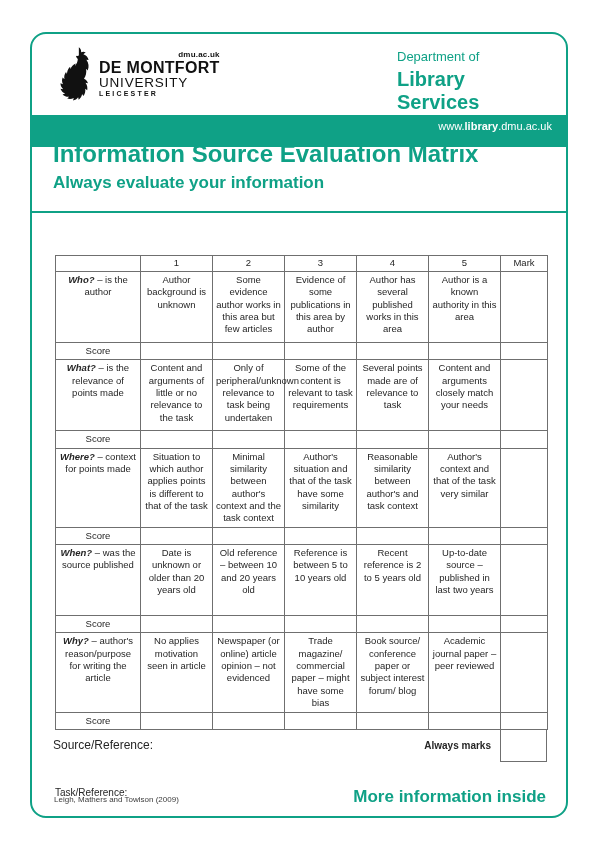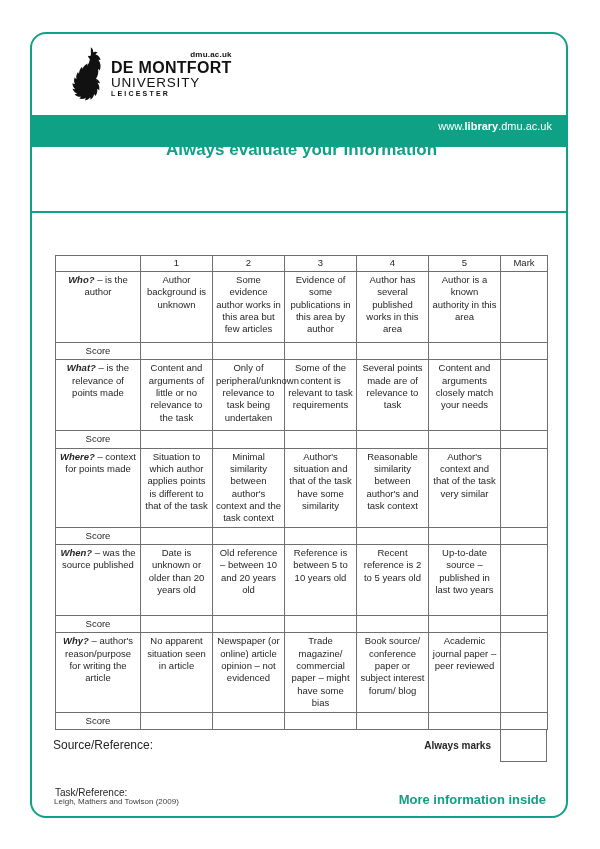--- a/index.html
+++ b/index.html
@@ -12,40 +12,40 @@
   body{
     width:600px;height:849px;position:relative;background:#ffffff;
     font-family:"Liberation Sans","DejaVu Sans",sans-serif;color:var(--ink);
   }
   .page{
     position:absolute;left:30px;top:32px;width:538px;height:786px;
     border:2px solid var(--teal);border-radius:16px;background:#fff;overflow:hidden;
   }
   
   .hdr{position:absolute;top:10px;left:20px;right:16px;height:66px;}
-  .logo{position:absolute;left:16px;top:2px;display:flex;align-items:center;gap:3px;}
+  .logo{position:absolute;left:4px;top:2px;display:flex;align-items:center;gap:3px;}
   .logo svg{display:block;}
   .logo-text{line-height:1;color:#111;}
   .logo-url{font-size:8px;font-weight:bold;text-align:right;margin-bottom:1px;letter-spacing:.2px;}
   .logo-l1{font-size:16px;font-weight:bold;letter-spacing:.3px;}
   .logo-l2{font-size:13.5px;font-weight:normal;letter-spacing:.8px;}
   .logo-l3{font-size:7px;font-weight:bold;letter-spacing:2.2px;margin-top:1px;}
   .dept{position:absolute;left:345px;top:6px;color:var(--teal);line-height:1.15;}
   .dept-pre{font-size:13px;}
   .dept-name{font-size:20px;font-weight:bold;margin-top:3px;}
   
   .urlbar{
     position:absolute;top:81px;left:0;right:0;height:32px;background:var(--teal);
     color:#fff;font-size:11px;line-height:22px;text-align:right;padding-right:14px;
   }
   .urlbar .b{font-weight:bold;}
   
   .titleblock{position:absolute;top:107px;left:21px;right:16px;color:var(--teal);}
   .title{font-size:24px;font-weight:bold;margin:0 0 7px 0;line-height:1.1;}
-  .subtitle{font-size:17px;font-weight:bold;margin:0;line-height:1.1;text-align:center;}
+  .subtitle{font-size:17px;font-weight:bold;margin:0;line-height:1.1;}
   .rule{position:absolute;top:177px;left:0;right:0;height:0;border-top:2px solid var(--teal);}
   
   .table-wrap{position:absolute;top:221px;left:23px;width:492px;}
   table.matrix{width:492px;border-collapse:collapse;table-layout:fixed;}
   table.matrix th,table.matrix td{
     border:1px solid var(--table-border);vertical-align:top;text-align:center;
     font-size:9.5px;line-height:1.3;padding:2px 3px;color:var(--ink);font-weight:normal;
   }
   td.corner{border:none;}
   tr.head{height:16px;}
@@ -57,46 +57,51 @@
   td.scorelabel{text-align:right;font-weight:bold;padding-right:4px;vertical-align:middle;}
   
   .bottom-row{position:relative;height:36px;width:492px;}
   .src-label{position:absolute;left:-2px;top:8px;font-size:12px;}
   .total-label{position:absolute;right:56px;top:10px;font-size:10px;font-weight:bold;}
   .total-box{position:absolute;right:0;top:-1px;width:47px;height:33px;border:1px solid var(--table-border);background:#fff;}
   .task-label{margin-top:21px;font-size:10px;}
   
   .pfooter{position:absolute;left:22px;right:20px;bottom:9px;display:flex;justify-content:space-between;align-items:baseline;}
   .citation{font-size:8px;color:#3c3c3c;}
-  .moreinfo{font-size:13px;font-weight:bold;color:var(--teal);margin-left:11px;}
+  .moreinfo{font-size:17px;font-weight:bold;color:var(--teal);margin-left:11px;}
 </style>
 </head>
 <body>
 
 <div class="page">
 
   <div class="hdr">
     <div class="logo">
       <span>
         <svg width="40" height="56" viewBox="0 0 42 58" aria-hidden="true">
           <path fill="#111" d="M24 1c1.8 1.5 2.6 3.2 2.4 5.2 1.8-.8 3.4-.7 4.8.4-1 .3-1.8.8-2.4 1.6 3.1 1.1 4.9 3.2 5.4 6.2l-2.3-.3c2.5 3.5 3 7.2 1.4 11.2l-1.7-1.9c.6 3.9-.1 7.4-2.2 10.5 2.1 1 3.5 2.6 4.2 4.8l-2.6-.6c1.7 2.4 2.3 5 1.8 7.9l-2.1-1.6c.4 2.9-.3 5.5-2 7.8l-1.3-2.2c-.4 2.5-1.6 4.5-3.6 6l-.5-2.6c-1.4 1.9-3.2 3-5.5 3.4l.9-2.7c-2.2 1.2-4.5 1.4-6.9.6l2-1.9c-2.7.2-5-.6-6.9-2.4l2.7-.8c-2.4-.9-4-2.6-4.9-5l2.9.3c-1.9-1.6-2.9-3.6-2.9-6.1l2.6 1c-1.2-2.3-1.3-4.6-.3-7l1.9 1.7c-.6-2.8-.1-5.4 1.6-7.7l1 2.3c.1-3 1.2-5.6 3.3-7.7l.4 2.4c1-2.7 2.8-4.6 5.4-5.7l-.6 2.5c1.7-2.2 2.7-4.6 2.9-7.3-1.1-.9-1.7-2-1.9-3.4 1.1.4 2.1.4 3-.2z"></path>
         </svg>
       </span>
       <div class="logo-text">
         <div class="logo-url">dmu.ac.uk</div>
         <div class="logo-l1">DE MONTFORT</div>
         <div class="logo-l2">UNIVERSITY</div>
         <div class="logo-l3">LEICESTER</div>
       </div>
     </div>
+    <div class="dept">
+      <div class="dept-pre">Department of</div>
+      <div class="dept-name">Library Services</div>
+    </div>
   </div>
 
   <div class="urlbar"><span>www.</span><span class="b">library</span><span>.dmu.ac.uk</span></div>
 
   <div class="titleblock">
+    <h1 class="title">Information Source Evaluation Matrix</h1>
     <h2 class="subtitle">Always evaluate your information</h2>
   </div>
 
   <div class="rule"></div>
 
   <div class="table-wrap">
     <table class="matrix">
       <colgroup>
         <col style="width:85px">
           <col style="width:72px">
@@ -188,21 +193,21 @@
         <td></td>
         <td></td>
         <td></td>
         <td></td>
         <td></td>
         <td></td>
       </tr>
 
       <tr class="crit">
         <td class="rowlabel"><span class="q">Why?</span><span> – author's reason/purpose for writing the article</span></td>
-        <td>No apparent situation seen in article</td>
+        <td>No applies motivation seen in article</td>
         <td>Newspaper (or online) article opinion – not evidenced</td>
         <td>Trade magazine/ commercial paper – might have some bias</td>
         <td>Book source/ conference paper or subject interest forum/ blog</td>
         <td>Academic journal paper – peer reviewed</td>
         <td></td>
       </tr>
       <tr class="score">
         <td class="scorelabel">Score</td>
         <td></td>
         <td></td>

